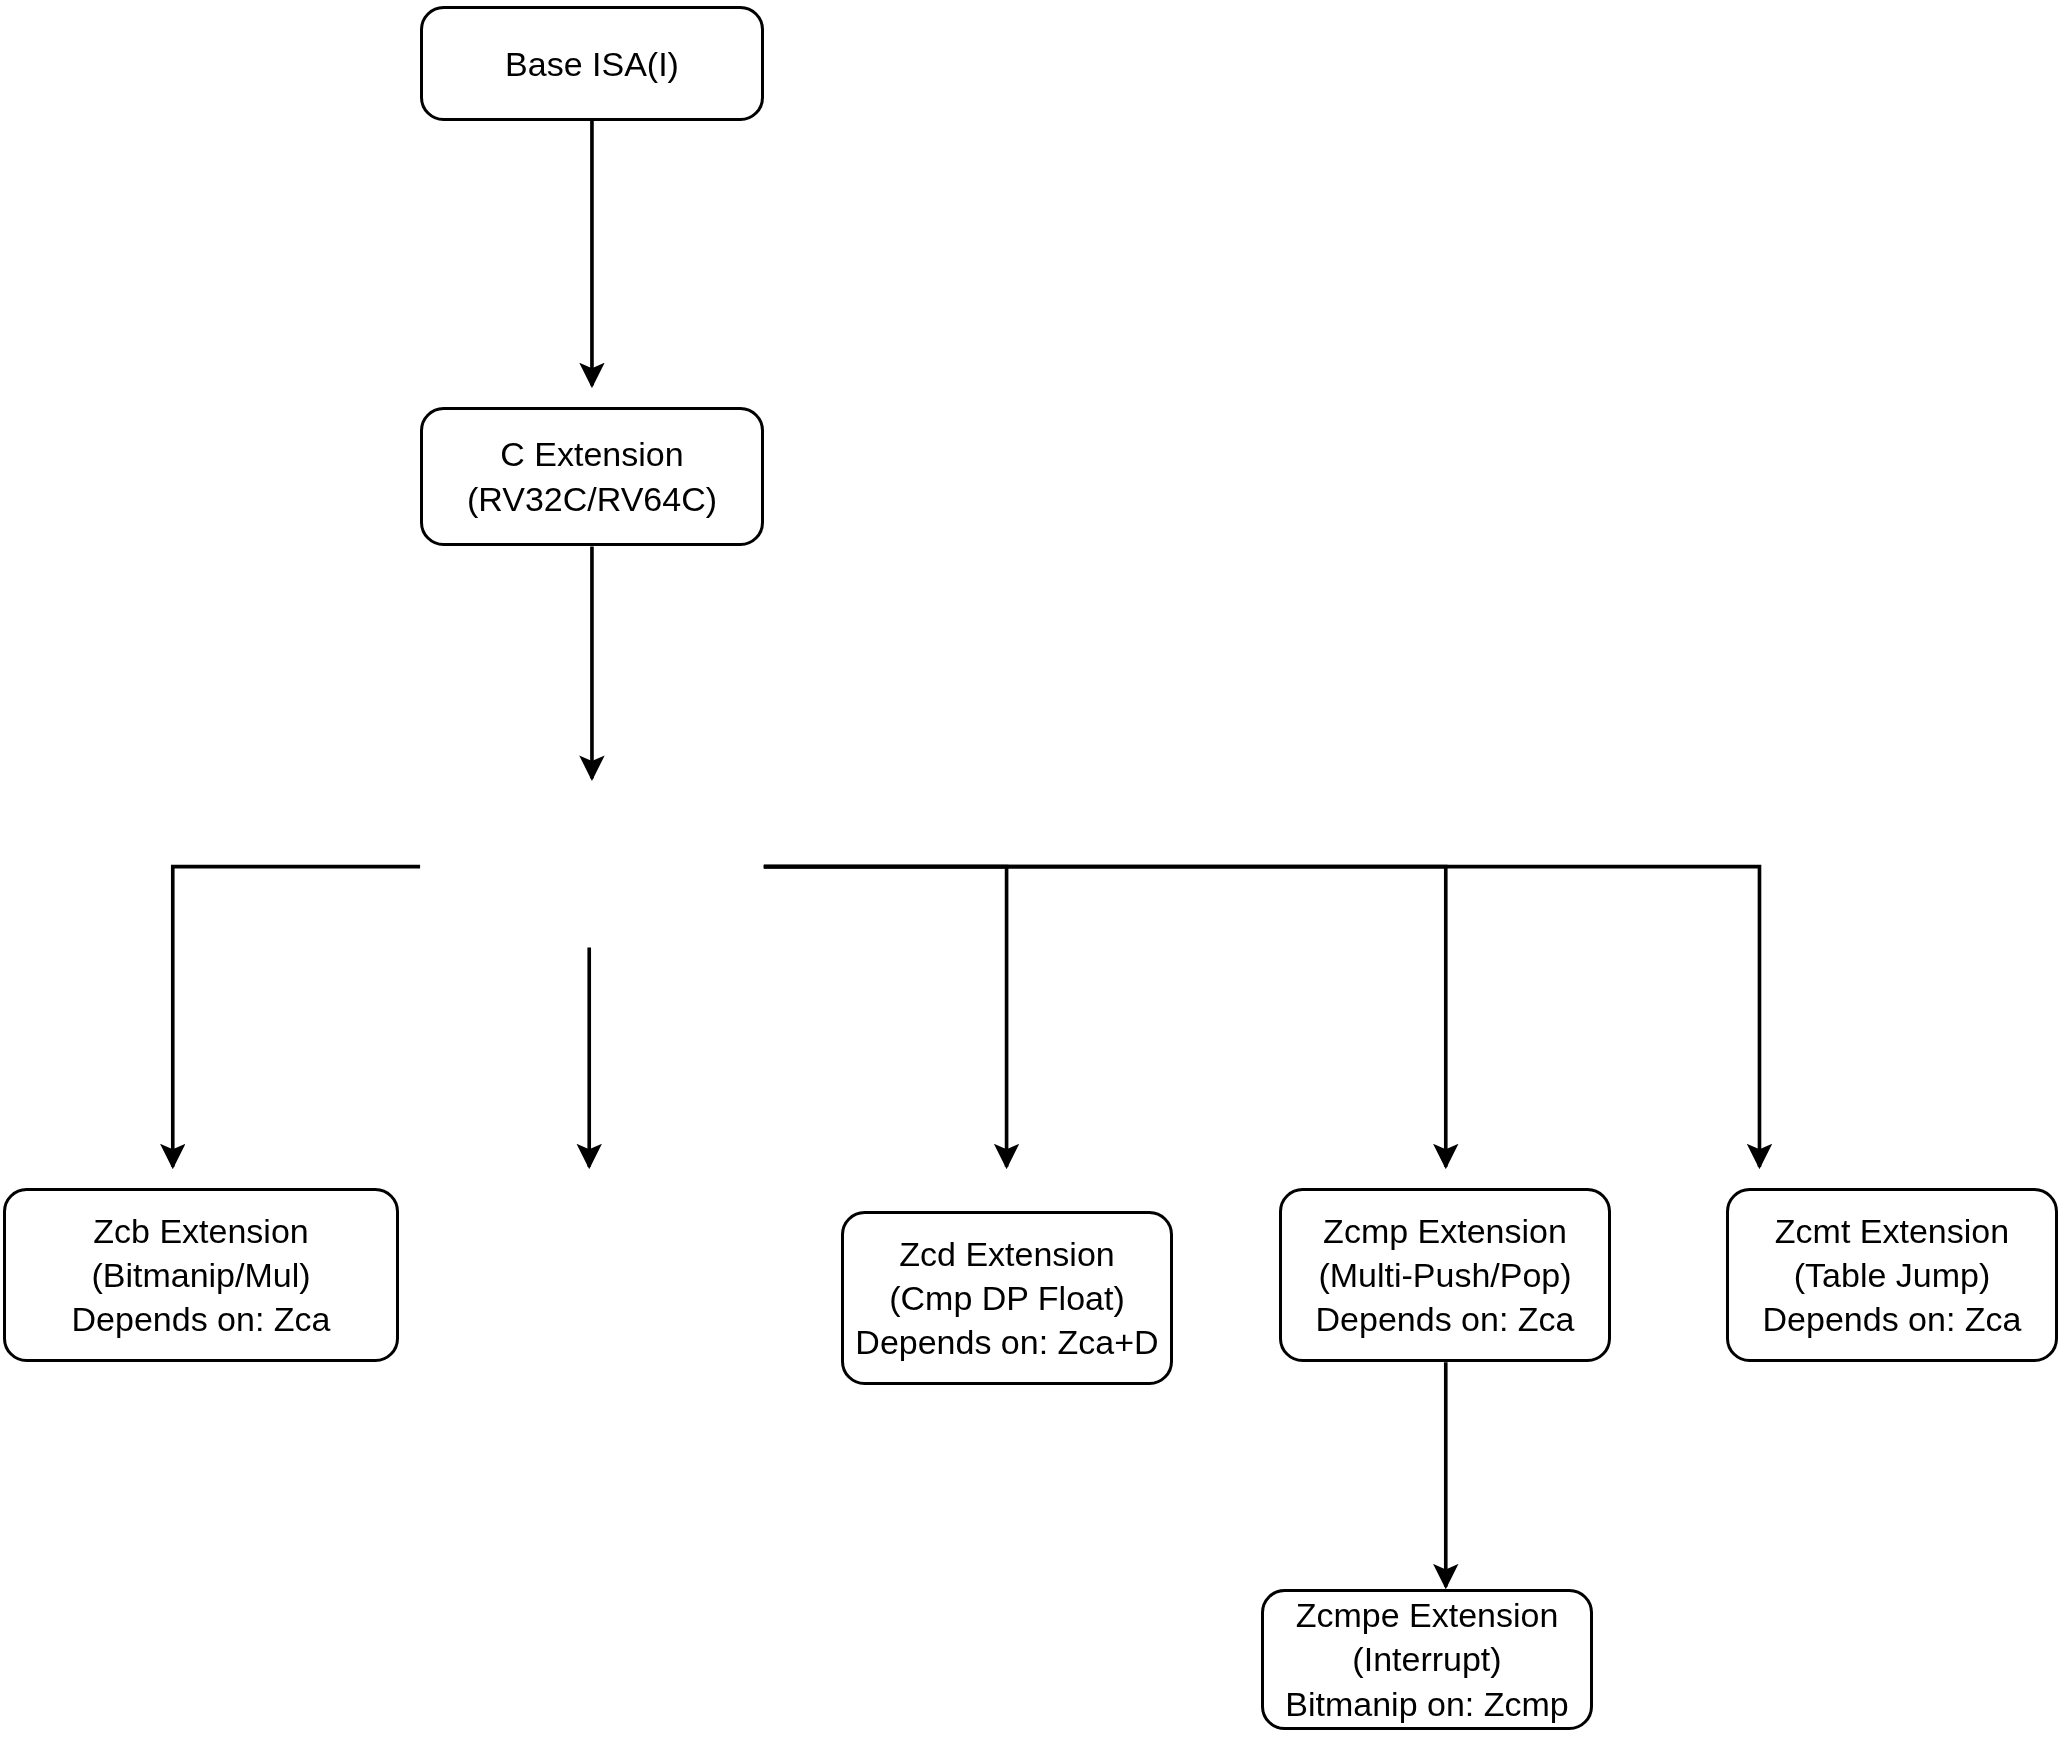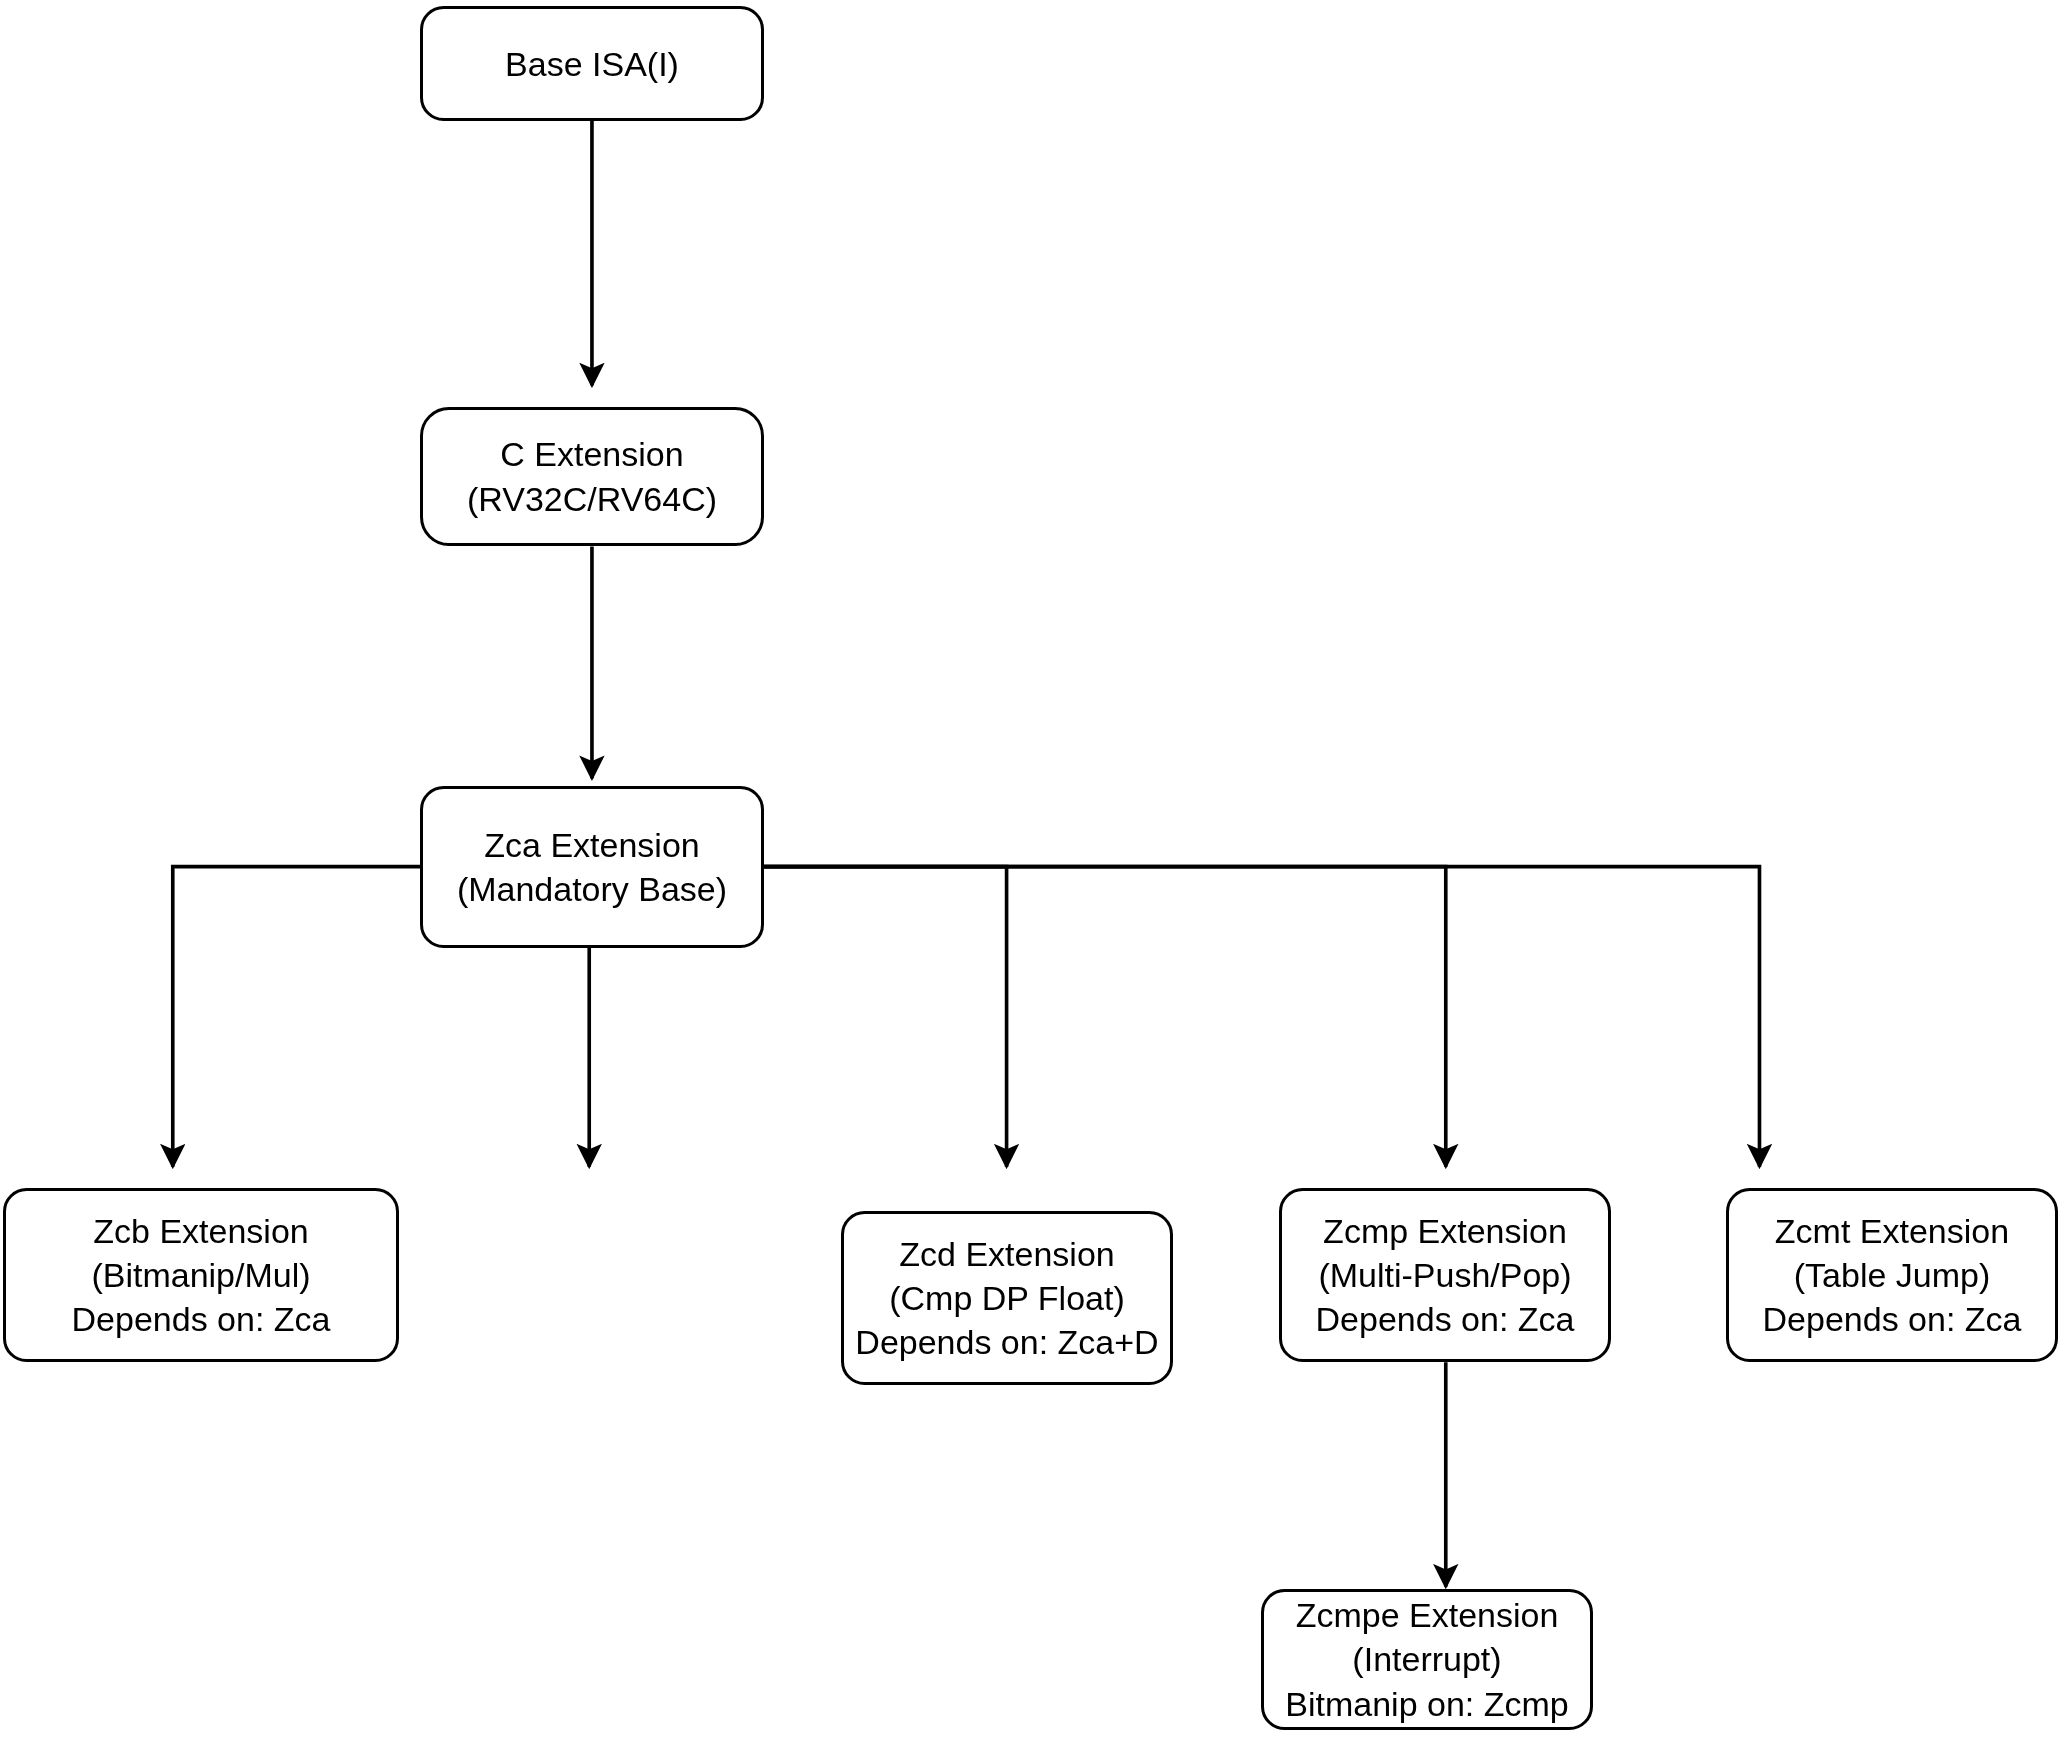--- a/index.html
+++ b/index.html
@@ -74,29 +74,25 @@
 
     <path d="M 840 953 L 1935 953 L 1935 1283" stroke="#000000" stroke-width="4" fill="none" marker-end="url(#arrowhead)"></path>
 
     <path d="M 1590 1498 L 1590 1745" stroke="#000000" stroke-width="4" fill="none" marker-end="url(#arrowhead)"></path>
   </svg>
 
   <div class="node" style="left:420px; top:6.4px; width:344px; height:115px;">
     <span class="line">Base ISA(I)</span>
   </div>
 
-  <div class="node" style="left:420px; top:407px; width:344px; height:139px;border-radius:29px;">
+  <div class="node" style="left:420px; top:407px; width:344px; height:139px;">
     <span class="line">C Extension</span>
     <span class="line">(RV32C/RV64C)</span>
   </div>
 
-  <div class="node" style="left:420px; top:786px; width:344px; height:162px;">
-    <span class="line">Zca Extension</span>
-    <span class="line">(Mandatory Base)</span>
-  </div>
 
   <div class="node" style="left:3px; top:1188px; width:396px; height:174px;">
     <span class="line">Zcb Extension</span>
     <span class="line">(Bitmanip/Mul)</span>
     <span class="line">Depends on: Zca</span>
   </div>
 
 
   <div class="node" style="left:841px; top:1188px; width:332px; height:174px;margin-top:23px;">
     <span class="line">Zcd Extension</span>

